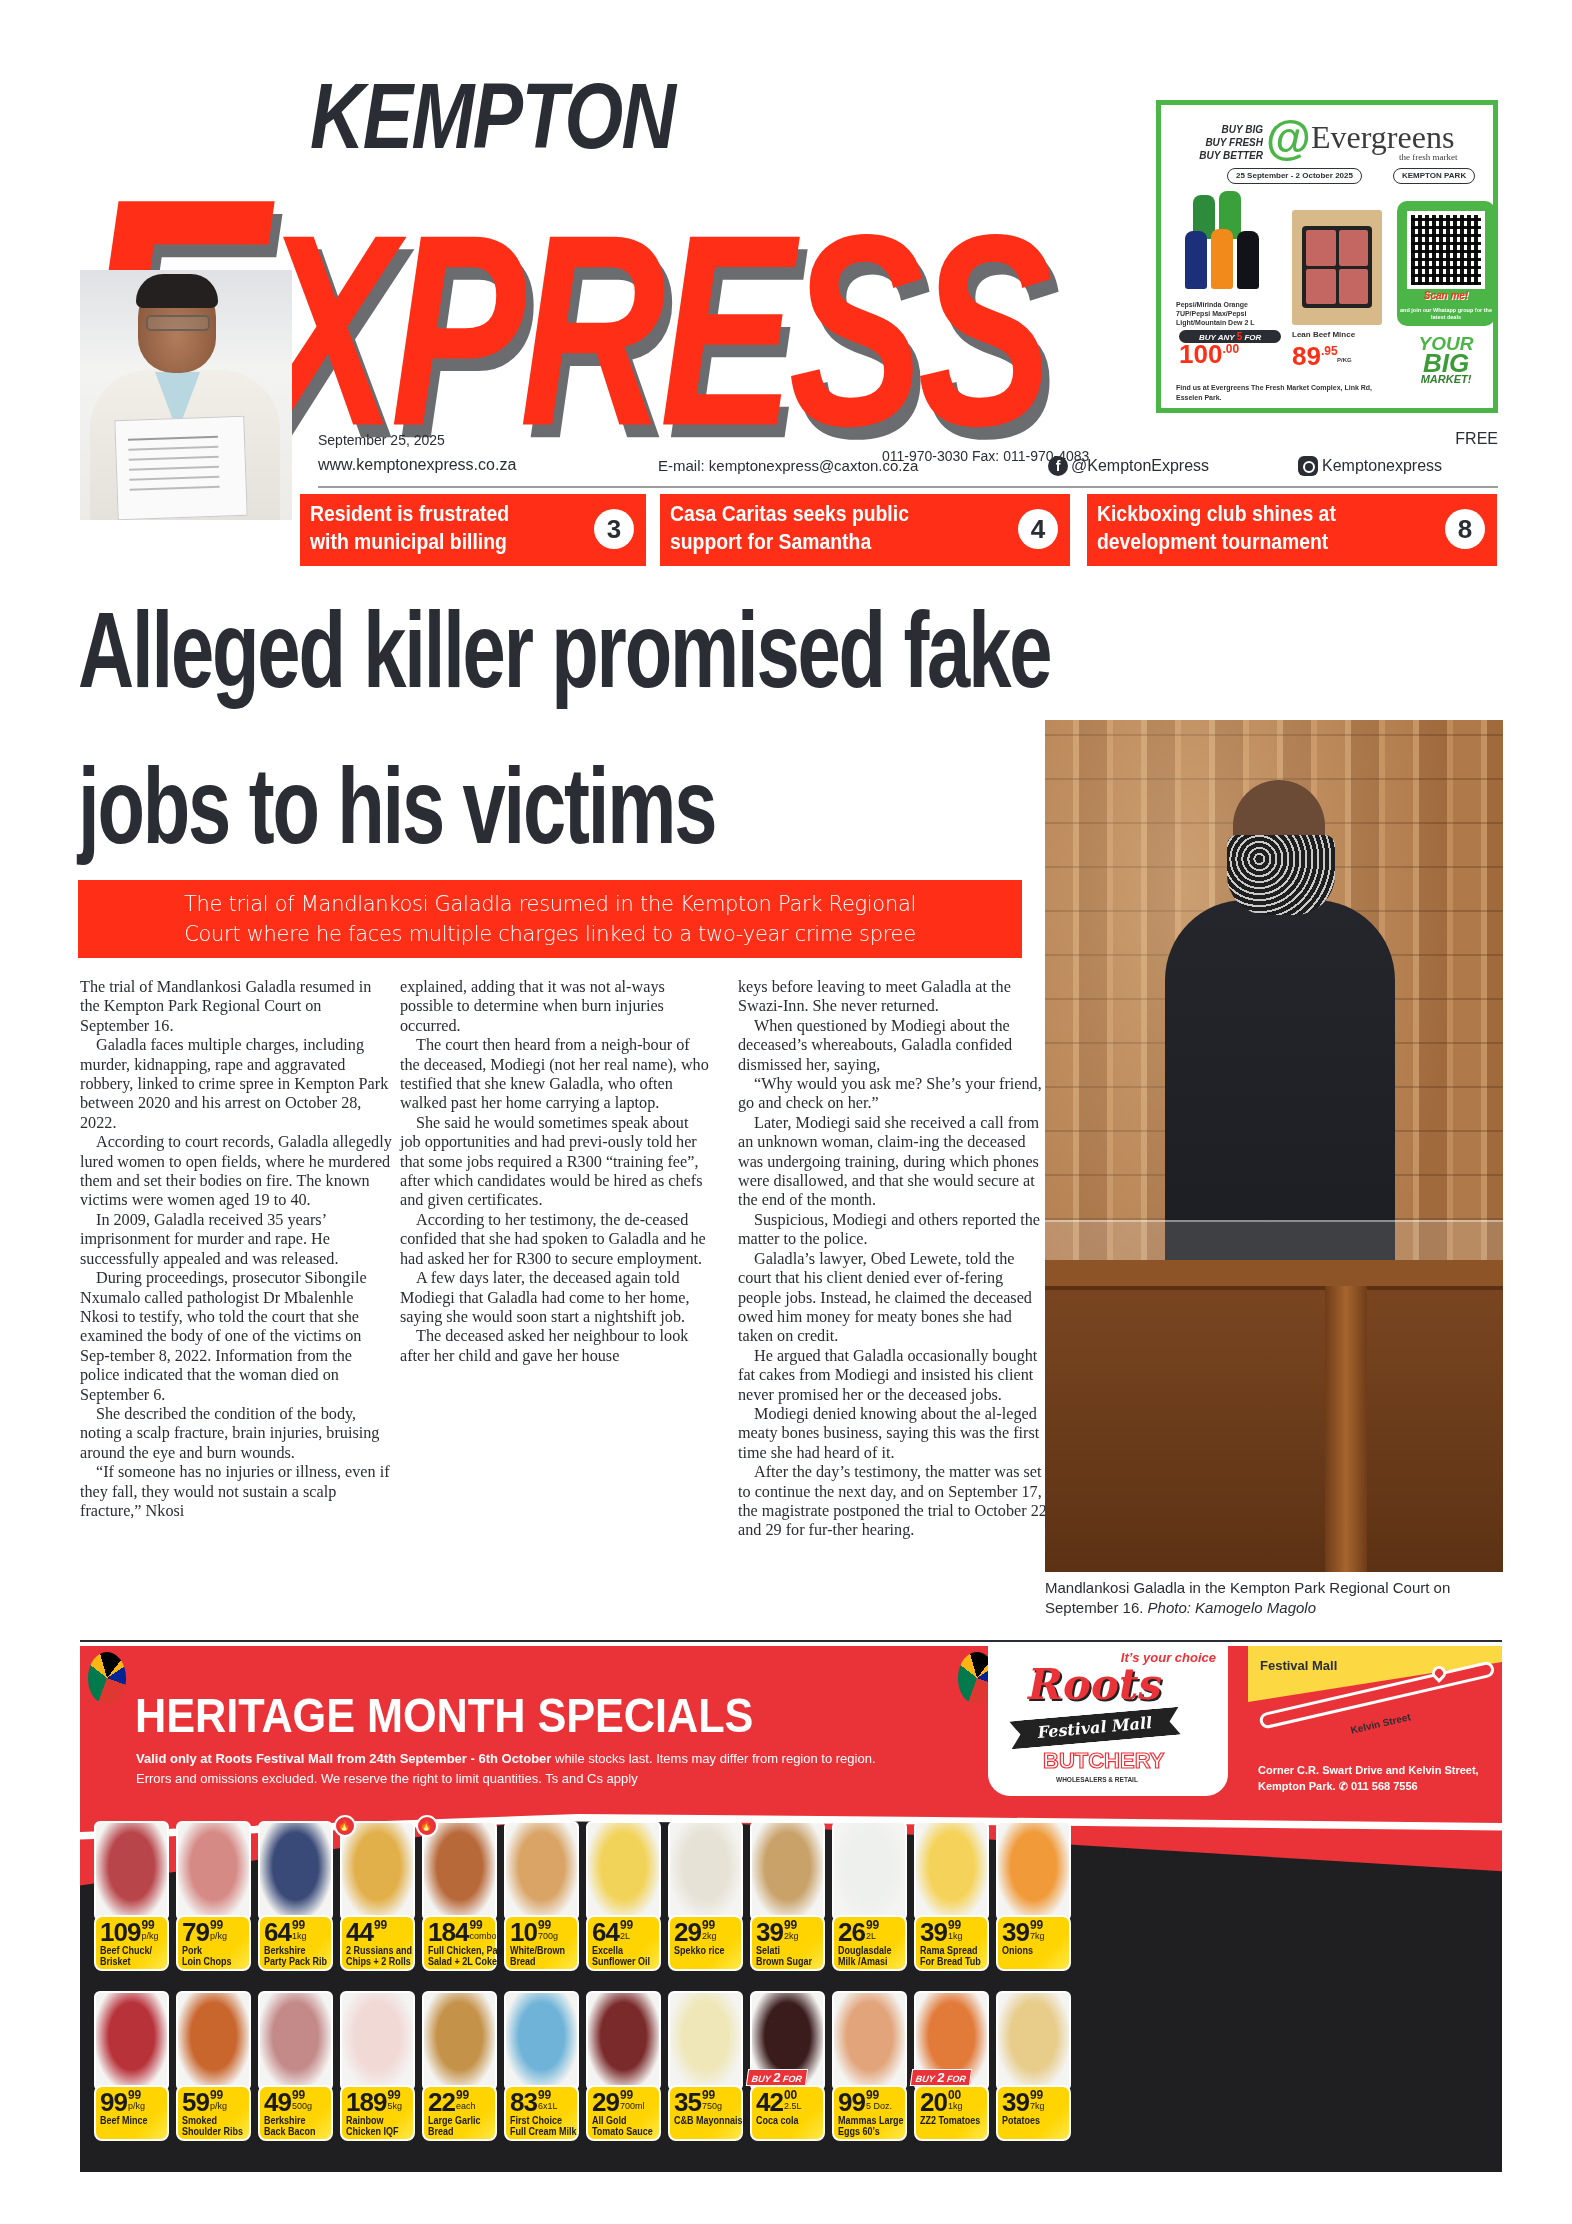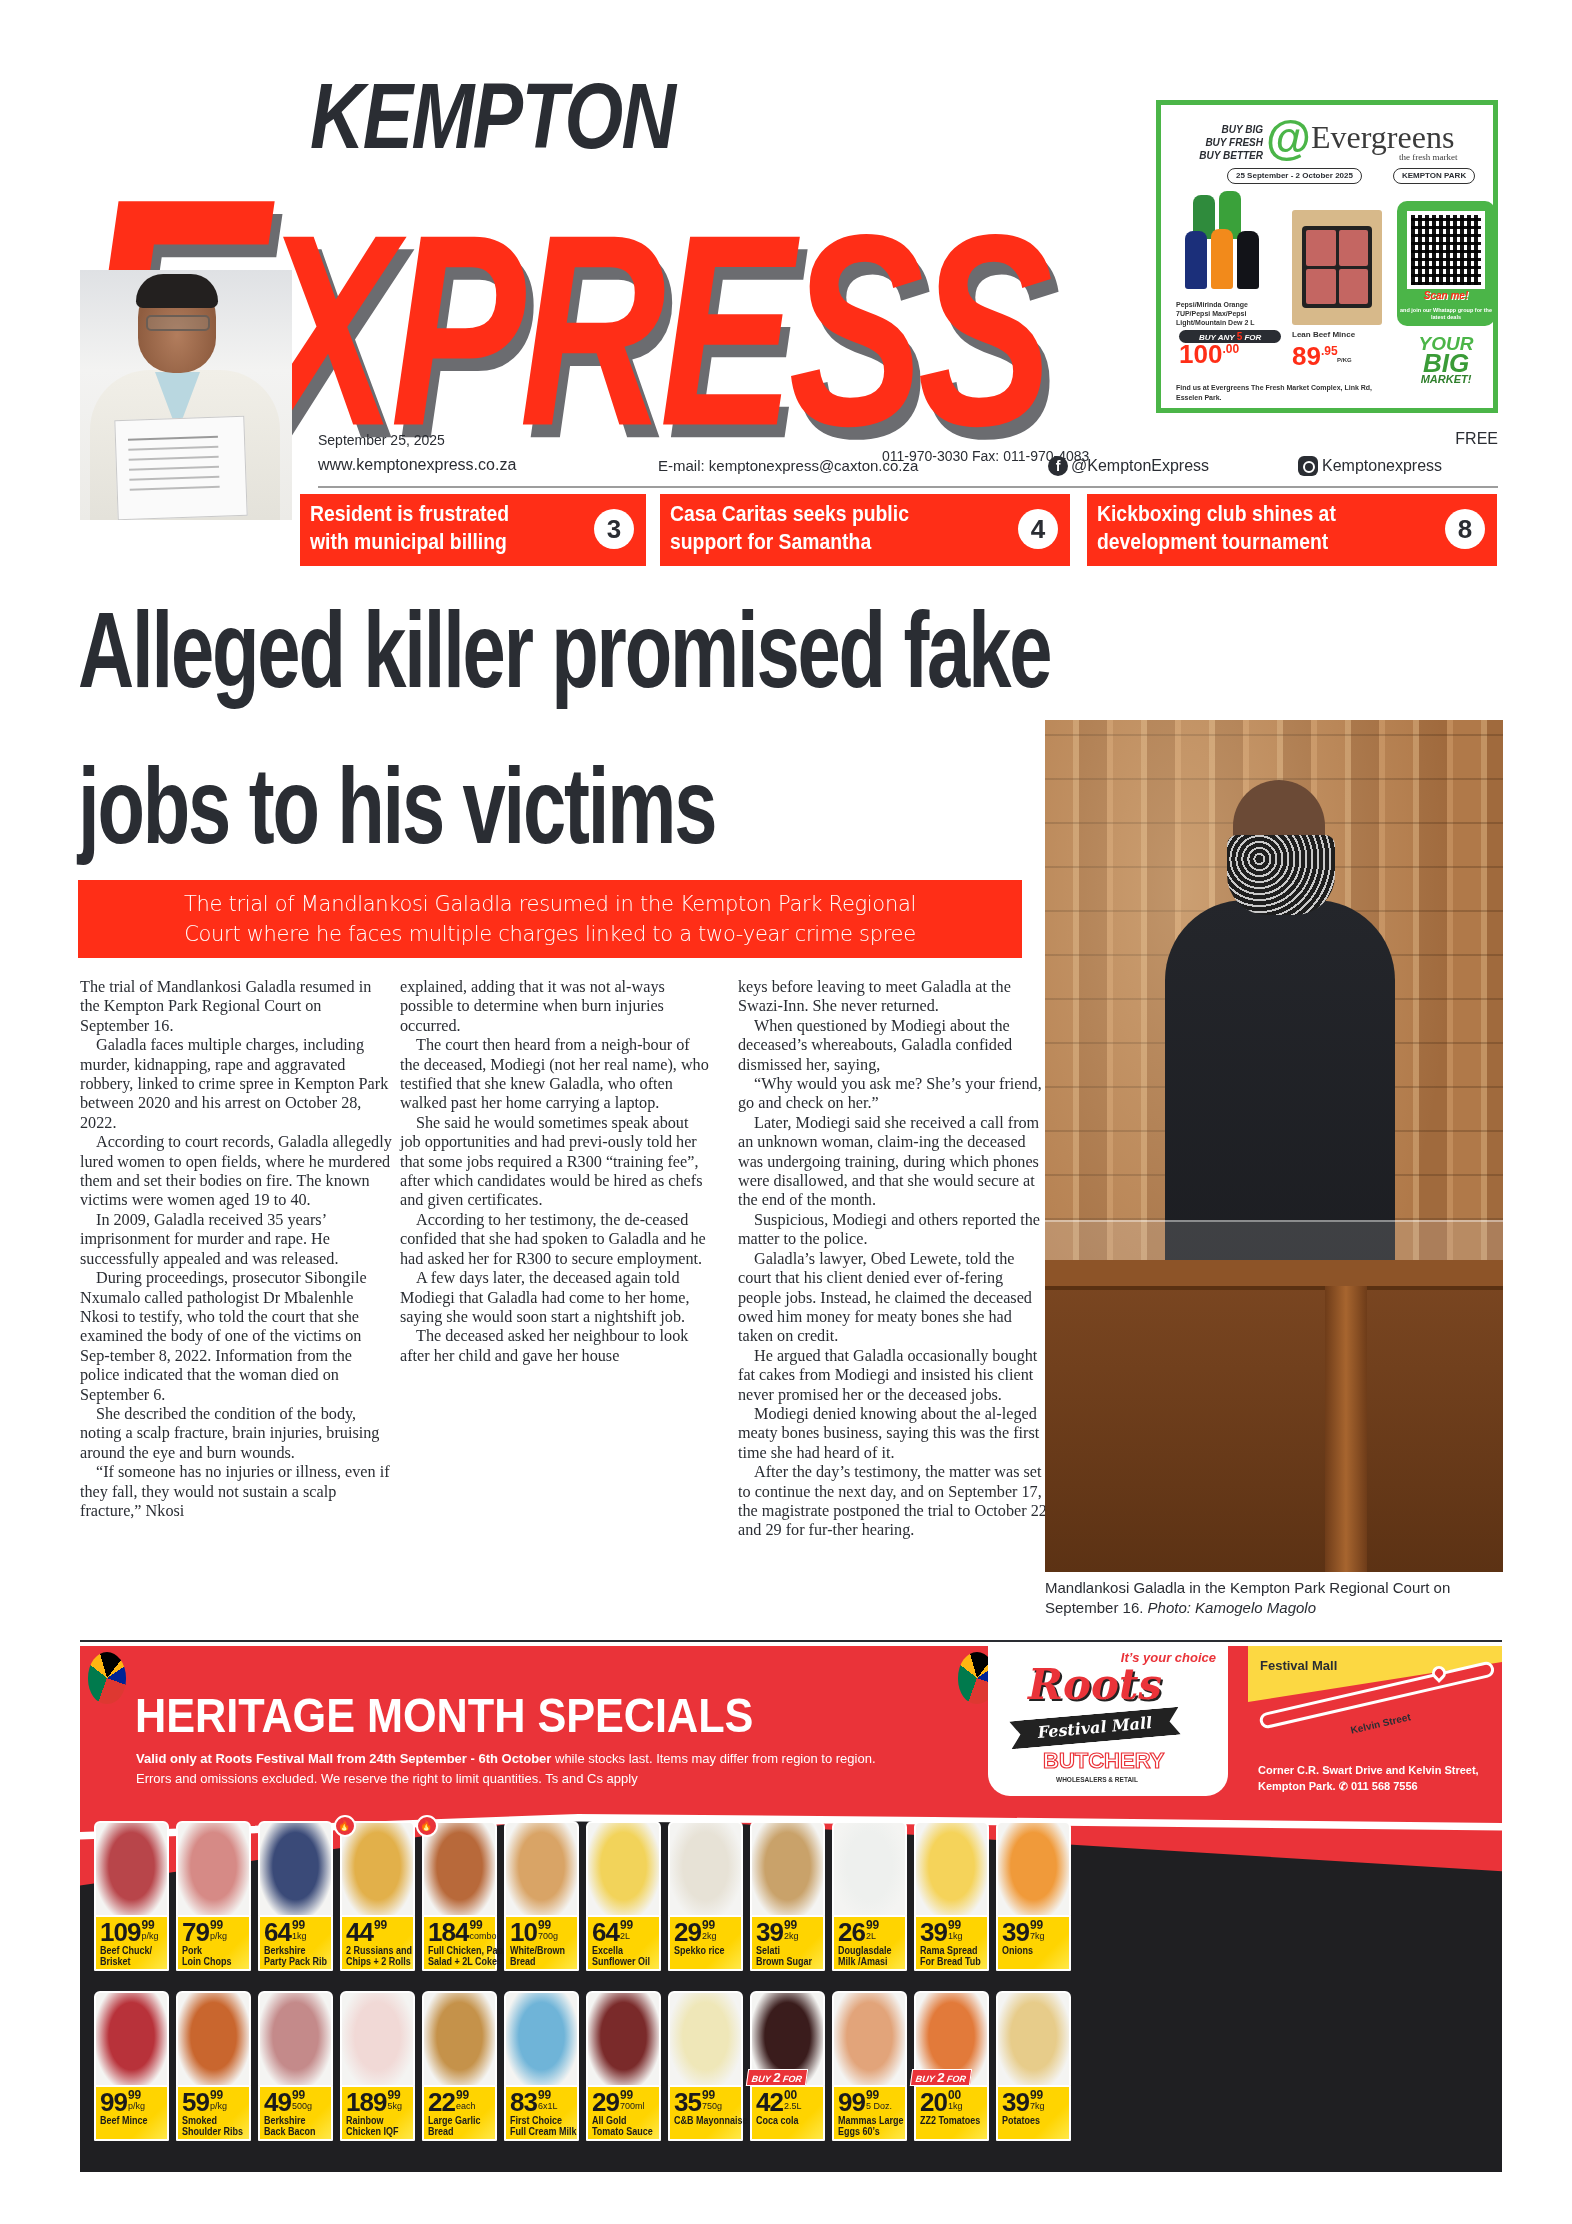--- a/index.html
+++ b/index.html
@@ -130,21 +130,21 @@
   .map-road { position: absolute; left: 1180px; top: 68px; width: 240px; height: 16px; border: 3px solid #fff; border-radius: 8px; transform: rotate(-13deg); transform-origin: left center; }
   .map-street { position: absolute; left: 1270px; top: 72px; font-size: 10px; font-weight: 700; color: #2a2d33; transform: rotate(-13deg); }
   .map-pin { position: absolute; left: 1352px; top: 20px; width: 14px; height: 14px; border-radius: 50% 50% 50% 0; border: 3px solid #fff; transform: rotate(-45deg); background: #ea3339; }
   .map-addr { position: absolute; left: 1178px; top: 116px; width: 240px; font-size: 11px; font-weight: 700; color: #fff; line-height: 16px; }
 
   .prod-row { position: absolute; left: 14px; display: flex; gap: 7px; }
   .prod-row.r1 { top: 175px; }
   .prod-row.r2 { top: 345px; }
   .prod { position: relative; width: 75px; height: 150px; }
   .prod-img { position: absolute; left: 0; top: 0; width: 75px; height: 100px; background: #f4f4f2; border-radius: 6px; border: 2px solid #fff; overflow: hidden; }
-  .prod-tag { position: absolute; left: 0; top: 94px; width: 75px; height: 56px; background: linear-gradient(135deg, #ffd400 0%, #ffd400 70%, #ffe84a 100%); border-radius: 1px; border: 2px solid #fff; padding: 2px 4px; }
+  .prod-tag { position: absolute; left: 0; top: 94px; width: 75px; height: 56px; background: linear-gradient(135deg, #ffd400 0%, #ffd400 70%, #ffe84a 100%); border-radius: 8px; border: 2px solid #fff; padding: 2px 4px; }
   .prod-price { display: flex; align-items: flex-start; line-height: 1; color: #1b1b1b; }
   .prod-price .rand { font-weight: 900; font-size: 26px; letter-spacing: -1px; }
   .prod-price .cents-wrap { display: flex; flex-direction: column; margin-left: 1px; }
   .prod-price .cents { font-weight: 900; font-size: 12px; line-height: 12px; }
   .prod-price .unit { font-size: 9px; line-height: 10px; }
   .prod-name { font-weight: 700; font-size: 10px; line-height: 11px; color: #1b1b1b; transform: scaleX(0.9); transform-origin: left top; white-space: nowrap; }
   .buy2 { position: absolute; left: -3px; top: 78px; background: #ea3339; color: #fff; font-size: 9px; font-weight: 900; padding: 0 4px; transform: skewX(-8deg); border: 1px solid #fff; z-index: 2; }
   .buy2 span { font-size: 13px; }
   .grill { position: absolute; left: -6px; top: -6px; width: 22px; height: 22px; border-radius: 50%; background: #ea3339; border: 2px solid #fff; color: #fff; font-size: 10px; text-align: center; line-height: 18px; z-index: 2; }
 </style>

